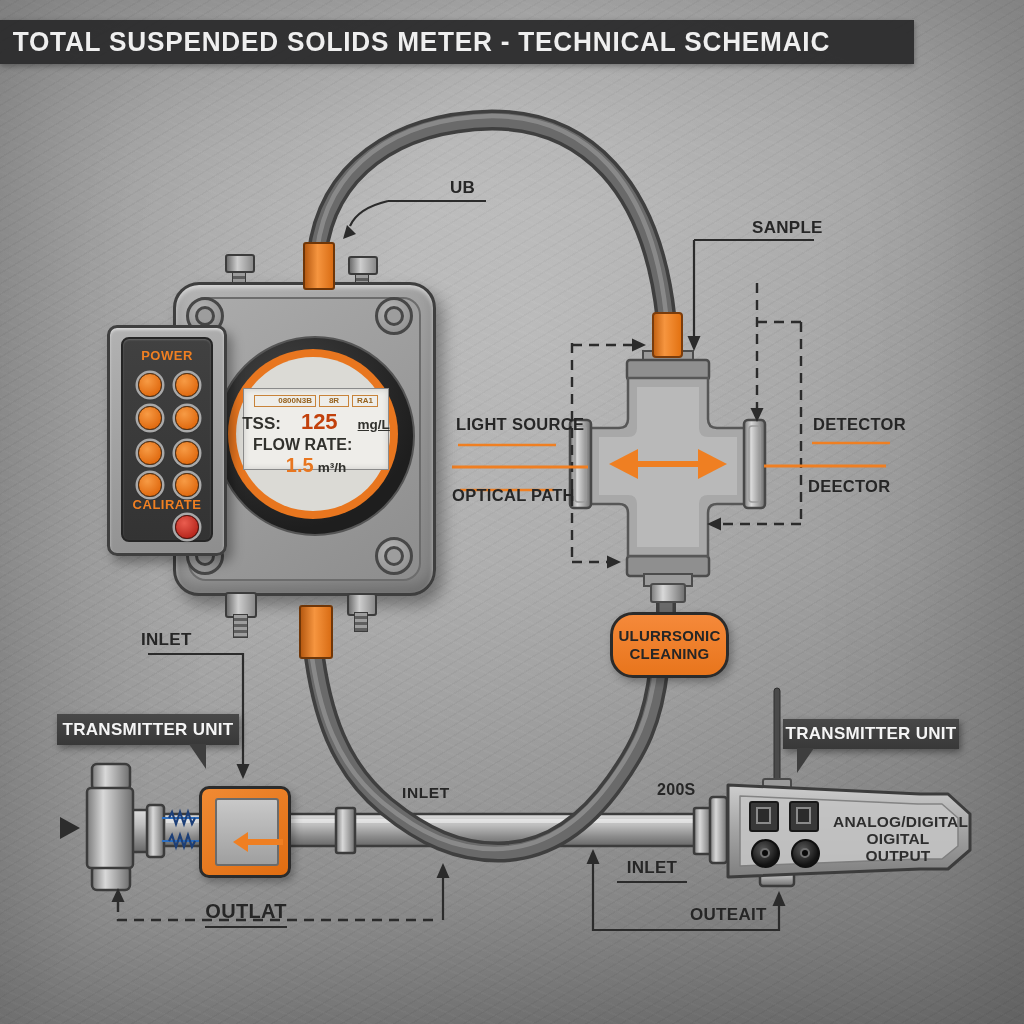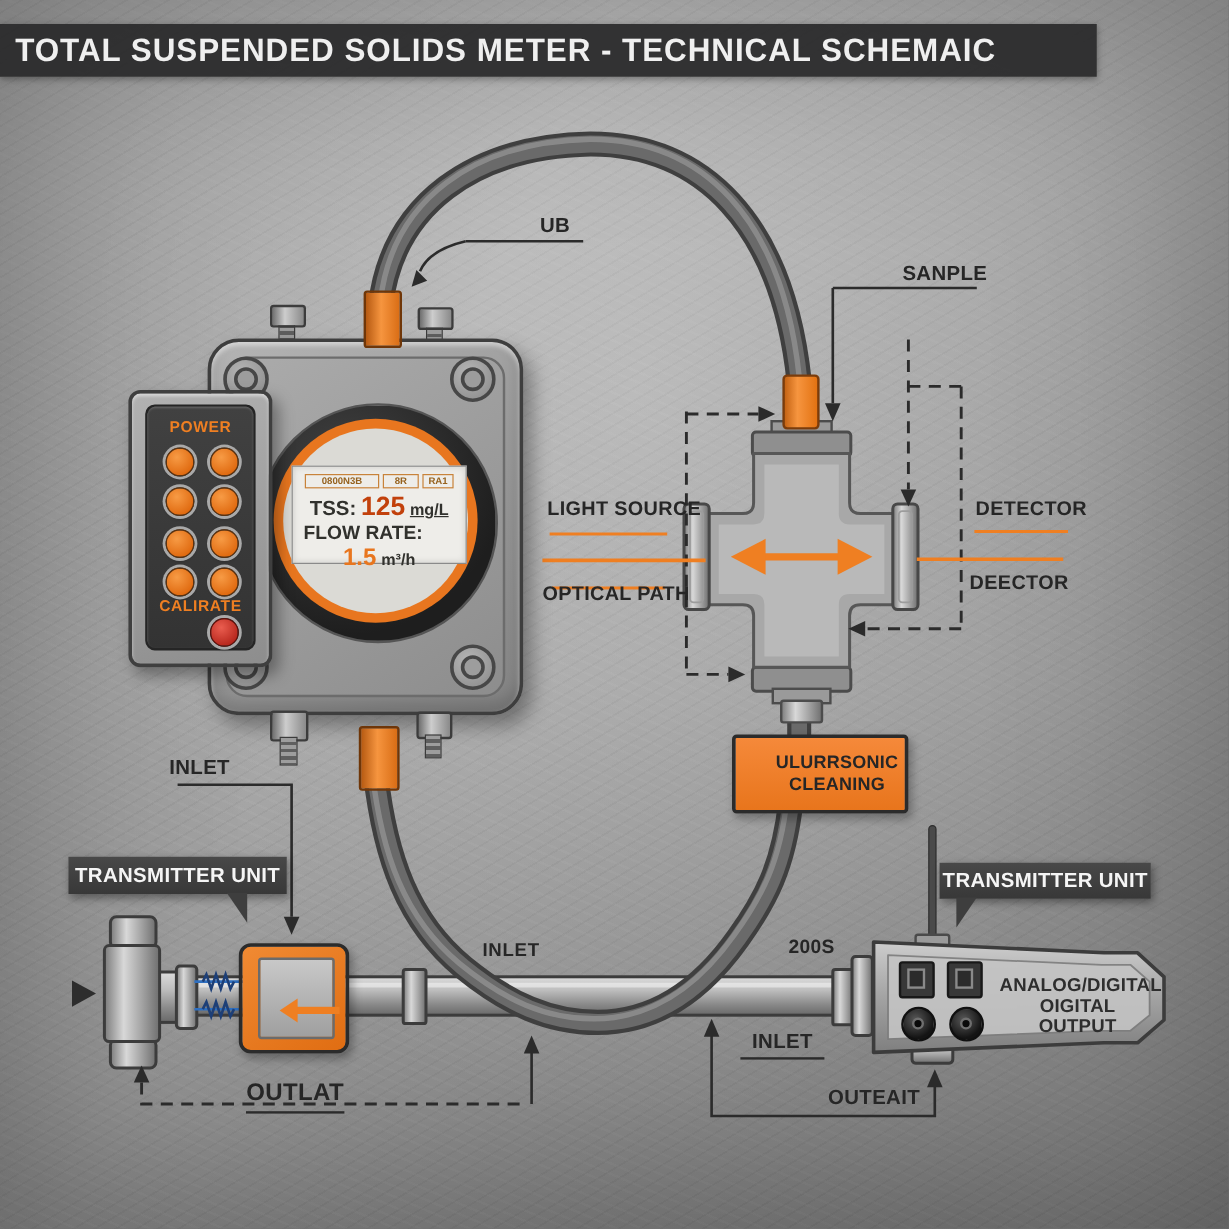--- a/index.html
+++ b/index.html
@@ -49,47 +49,47 @@
     border:2px solid #6f3608;border-radius:3px;z-index:3;}
   #bezel-black{left:215px;top:336px;width:196px;height:196px;border-radius:50%;z-index:3;
     background:radial-gradient(circle at 35% 28%,#424242,#1e1e1e 72%);border:2px solid #555;}
   #bezel-orange{left:228px;top:349px;width:170px;height:170px;border-radius:50%;z-index:3;background:#e8761f;}
   #bezel-face{left:236px;top:357px;width:154px;height:154px;border-radius:50%;z-index:3;background:#dbdad5;}
   #lcd{left:243px;top:388px;width:144px;height:80px;background:#eeede9;border:1.5px solid #8a8a8a;
     z-index:4;box-shadow:inset 0 0 6px rgba(0,0,0,.15);}
   .lcd-status{margin:5px auto 0;display:flex;gap:3px;justify-content:center;align-items:center;height:13px;}
   .scell{border:1.5px solid #c8833a;color:#96621e;font-size:8px;font-weight:700;height:12px;
     display:flex;align-items:center;justify-content:center;box-sizing:border-box;}
-  .scell.wide{width:62px;justify-content:center;padding:0 3px;}
-  .lcd-l1{display:flex;align-items:baseline;justify-content:center;gap:4px;margin-top:2px;}
+  .scell.wide{width:62px;justify-content:flex-end;padding:0 3px;}
+  .lcd-l1{display:flex;align-items:baseline;justify-content:center;gap:20px;margin-top:2px;}
   .tss-lab{font-size:17px;font-weight:800;color:#31312d;}
   .tss-val{font-size:22px;font-weight:800;color:#c2410c;}
   .tss-unit{font-size:13.5px;font-weight:700;color:#31312d;text-decoration:underline;}
   .lcd-l2{font-size:16px;font-weight:800;color:#31312d;padding-left:9px;line-height:19px;}
   .lcd-l3{display:flex;align-items:baseline;justify-content:center;gap:4px;}
   .flw-val{font-size:20px;font-weight:800;color:#e8761f;}
   .flw-unit{font-size:13.5px;font-weight:700;color:#31312d;}
   
   #keypad{left:62px;top:325px;width:114px;height:225px;border-radius:10px;z-index:4;
     background:linear-gradient(160deg,#b2b2b2,#8d8d8d);border:3px solid #3f3f3f;
     box-shadow:5px 7px 12px rgba(0,0,0,.35), inset 0 2px 3px rgba(255,255,255,.5);margin-left:45px;}
   #keypanel{position:absolute;left:11px;top:9px;width:88px;height:201px;border-radius:8px;
     background:linear-gradient(180deg,#414141,#333);border:2px solid #252525;
     box-shadow:inset 0 1px 2px rgba(255,255,255,.2);}
   .kp-txt{position:absolute;width:100%;text-align:center;color:#ef7f22;font-weight:800;font-size:13px;letter-spacing:.5px;}
   .kbtn{position:absolute;width:22px;height:22px;border-radius:50%;
     background:radial-gradient(circle at 38% 32%,#f79b45,#e06a10 75%);
     border:1.5px solid #5b3210;box-shadow:0 0 0 2.5px #a9a9a9, 0 2px 3px rgba(0,0,0,.4);}
   .kbtn.red{background:radial-gradient(circle at 38% 32%,#ea5d4f,#b7271d 75%);border-color:#5e120c;}
   
-  #usbox{left:610px;top:612px;width:113px;height:60px;border-radius:4px;z-index:2;
+  #usbox{left:610px;top:612px;width:113px;height:60px;border-radius:23px;z-index:2;
     background:linear-gradient(180deg,#f5893a,#e8751c);border:3px solid #2b2b2b;
     display:flex;flex-direction:column;align-items:center;justify-content:center;
     font-weight:800;font-size:15px;color:#262626;line-height:18px;letter-spacing:.2px;
-    box-shadow:3px 4px 8px rgba(0,0,0,.3);padding-left:28px;}
+    box-shadow:3px 4px 8px rgba(0,0,0,.3);}
   #sensorbox{left:199px;top:786px;width:86px;height:86px;border-radius:10px;z-index:2;
     background:linear-gradient(145deg,#f08a33,#e06d12);border:3px solid #2b2b2b;
     box-shadow:3px 4px 8px rgba(0,0,0,.3);}
   #sensorbox .panel{position:absolute;left:13px;top:9px;right:9px;bottom:9px;border-radius:3px;
     background:linear-gradient(180deg,#c8c8c8,#9f9f9f);border:2px solid #6b6b6b;}
   #flowarrow{position:absolute;left:30px;top:39px;width:36px;height:6px;background:#ef7f22;}
   #flowarrow::before{content:"";position:absolute;left:-14px;top:-7px;width:0;height:0;
     border-right:15px solid #ef7f22;border-top:10px solid transparent;border-bottom:10px solid transparent;}
   
   .badge{z-index:5;background:linear-gradient(180deg,#484848,#383838);color:#f5f5f5;

